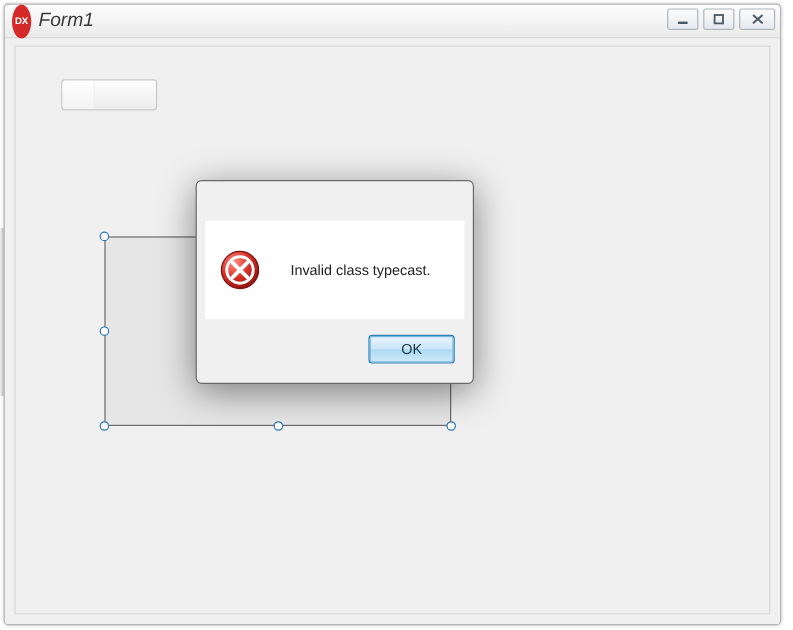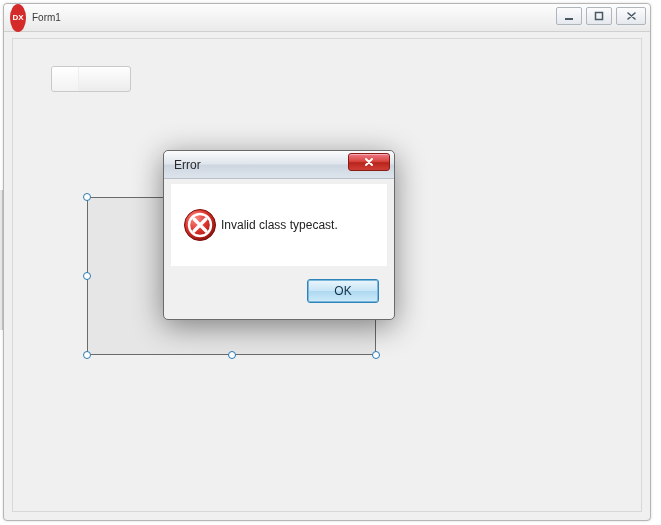--- a/index.html
+++ b/index.html
@@ -42,21 +42,22 @@
       color: #fff;
       font-size: 8px;
       font-weight: bold;
       display: flex;
       align-items: center;
       justify-content: center;
       margin-right: 6px;
     }
     .main-title {
       color: #3a3a3a;
-      font-size: 10px;
+      font-size: 16px;
+      font-style: italic;
     }
     .win-controls {
       position: absolute;
       right: 4px;
       top: 3px;
       display: flex;
       gap: 4px;
     }
     .win-btn {
       width: 26px;
@@ -166,21 +167,21 @@
       box-shadow: inset 0 1px 0 rgba(255,255,255,.4);
     }
     .dlg-body {
       position: absolute;
       left: 7px; right: 7px; top: 33px;
       height: 82px;
       background: #ffffff;
       display: flex;
       align-items: center;
       padding: 0 12px;
-      gap: 4px;
+      gap: 25px;
     }
     .err-icon-wrap {
       width: 34px; height: 34px;
       display: flex; align-items:center; justify-content:center;
       flex-shrink: 0;
     }
     .err-text {
       color: #222;
       font-size: 12px;
     }
@@ -254,28 +255,20 @@
       <div class="handle h-ml"></div>
       <div class="handle h-mr"></div>
       <div class="handle h-bl"></div>
       <div class="handle h-bm"></div>
       <div class="handle h-br"></div>
     </div>
   </div>
 </div>
 
 <div class="dialog">
-  <div class="dlg-titlebar">
-    <span>Error</span>
-    <div class="dlg-close">
-      <svg width="12" height="10" viewBox="0 0 12 10">
-        <path d="M3 2 L9 8 M9 2 L3 8" stroke="#fff" stroke-width="2" stroke-linecap="round"></path>
-      </svg>
-    </div>
-  </div>
 
   <div class="dlg-body">
     <div class="err-icon-wrap">
       <svg width="34" height="34" viewBox="0 0 34 34">
         <defs>
           <radialGradient id="rg" cx="35%" cy="30%" r="75%">
             <stop offset="0%" stop-color="#ff8b85"></stop>
             <stop offset="55%" stop-color="#d92f27"></stop>
             <stop offset="100%" stop-color="#8f130d"></stop>
           </radialGradient>

